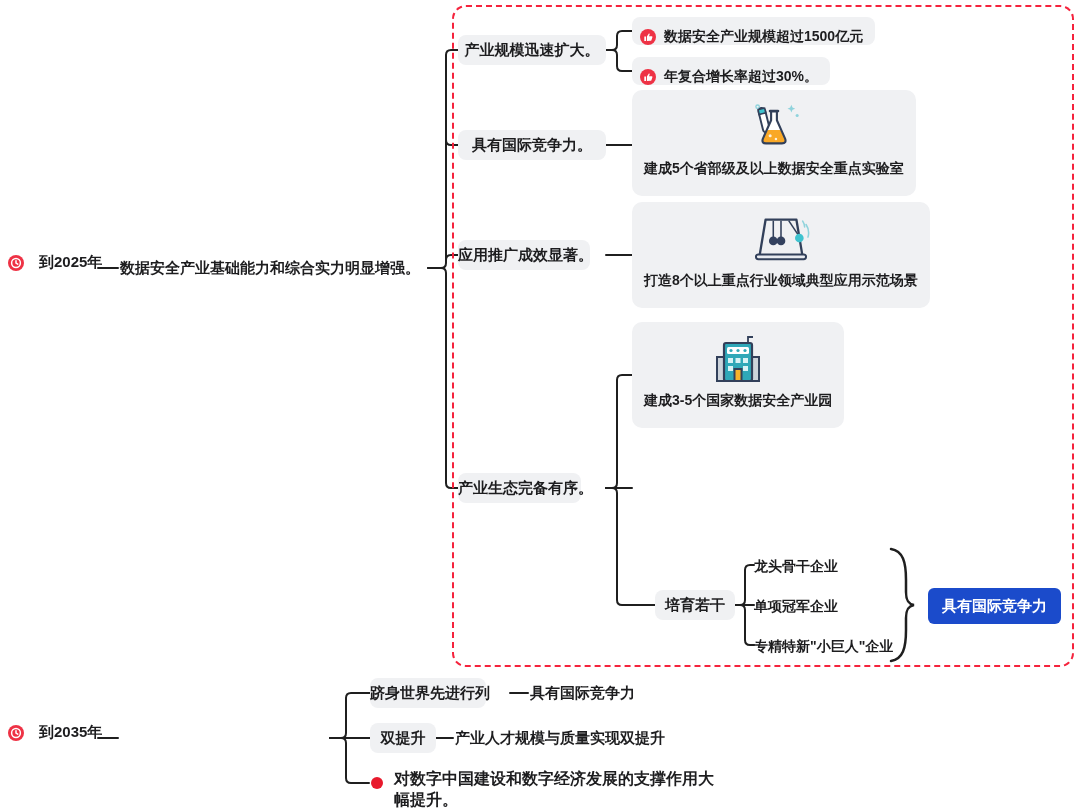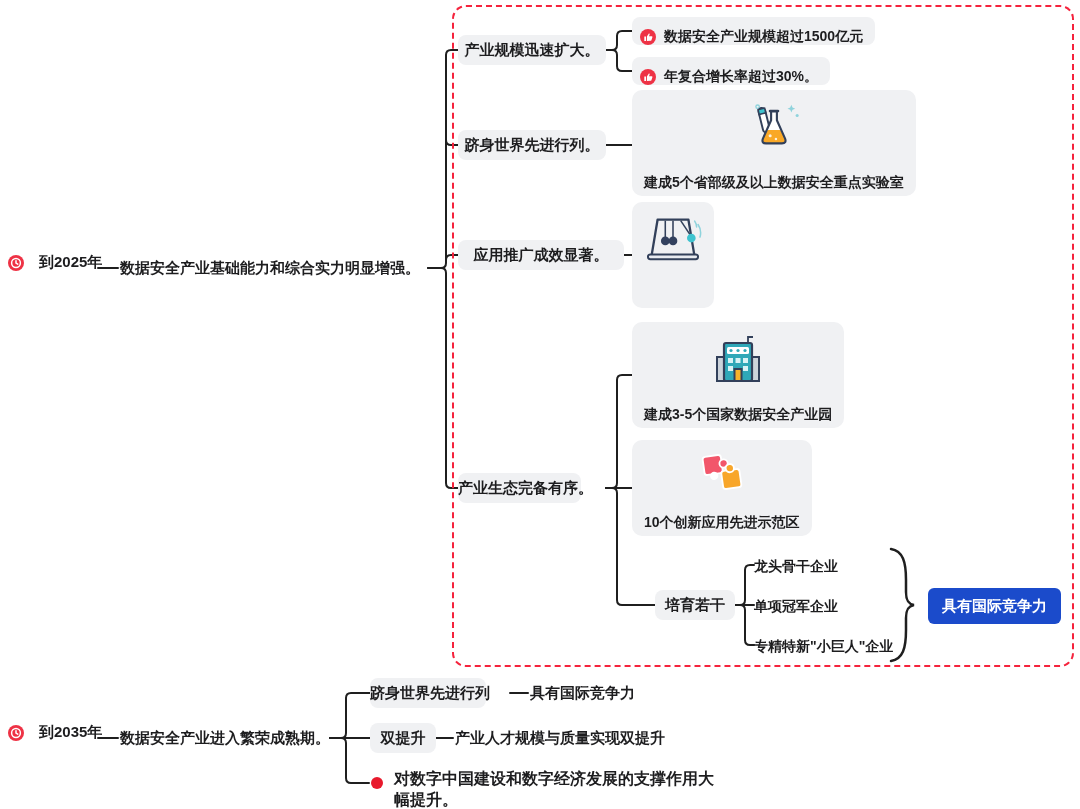--- a/index.html
+++ b/index.html
@@ -9,21 +9,21 @@
   svg.links{position:absolute;left:0;top:0;z-index:0}
   .abs{position:absolute;z-index:2}
   .dashed-frame{position:absolute;border:2px dashed #f5233d;border-radius:14px;z-index:1}
   .node-box{background:#f0f1f3;border-radius:8px;height:30px;line-height:30px;text-align:center;
     font-size:15px;font-weight:700;white-space:nowrap}
   .text-node{font-size:15px;font-weight:700;white-space:nowrap;line-height:18px}
   .metric{background:#f0f1f3;border-radius:8px;height:28px;display:inline-flex;align-items:center;
     gap:8px;padding:12px 12px 0 8px;font-size:14px;font-weight:700;white-space:nowrap}
   .card{background:#f0f1f3;border-radius:10px;padding:10px 12px;display:block}
   .card .icon-row{display:flex;justify-content:center;align-items:center}
-  .card .caption{font-size:14px;font-weight:700;white-space:nowrap;margin-top:20px}
+  .card .caption{font-size:14px;font-weight:700;white-space:nowrap;margin-top:6px}
   .btn-primary{background:#1b4bcb;color:#ffffff;border:none;border-radius:6px;height:36px;
     padding:0 14px;font-size:15px;font-weight:700;display:inline-flex;align-items:center;
     white-space:nowrap;cursor:pointer}
   .root-row{display:flex;align-items:center;gap:15px}
   .root-label{font-size:15px;font-weight:700;white-space:nowrap}
   .dot{width:12px;height:12px;border-radius:50%;background:#e8192c}
   .wrap-node{font-size:16px;font-weight:700;line-height:21px;width:334px;white-space:normal}
   .ent{font-size:14px}
 </style>
 </head>
@@ -88,21 +88,21 @@
   <div class="abs metric" style="left:632px;top:57px">
     <span style="display:inline-flex">
       <svg width="16" height="16" viewBox="0 0 16 16">
         <circle cx="8" cy="8" r="8" fill="#ee3245"></circle>
         <path fill="#fff" d="M4.3 7.4h1.7V12H4.3zM6.9 12V7.6l1.8-2.9c.25-.45 1.05-.3 1.05.25 0 .1-.02.2-.07.3L9 7.2h2.6c.55 0 .95.55.8 1.05l-1 2.95c-.15.4-.5.6-.9.6z"></path>
       </svg>
     </span>
     <span>年复合增长率超过30%。</span>
   </div>
 
-  <div class="abs node-box" style="left:458px;top:130px;width:148px">跻身世界先进行列。</div>
+  <div class="abs node-box" style="left:458px;top:130px;width:148px">具有国际竞争力。</div>
 
   <div class="abs card" style="left:632px;top:90px;height:106px">
     <div class="icon-row">
       <svg width="56" height="54" viewBox="0 0 56 56">
         <path d="M46 5 l1.2 2.8 L50 9 l-2.8 1.2 L46 13 l-1.2-2.8 L42 9 l2.8-1.2 Z" fill="#8fd3dc"></path>
         <circle cx="52" cy="16" r="1.6" fill="#8fd3dc"></circle>
         <circle cx="11" cy="7" r="1.8" fill="none" stroke="#8fd3dc" stroke-width="1.4"></circle>
         <g transform="rotate(-14 18 24)">
           <rect x="15" y="8" width="7" height="26" rx="3.5" fill="#ffffff" stroke="#32405a" stroke-width="2"></rect>
           <path d="M15 9 h7 v5 h-7 z" fill="#3fc3cf" stroke="#32405a" stroke-width="1.6"></path>
@@ -111,35 +111,36 @@
         <path d="M21.5 31 h13 l4.8 9 q1.7 5-3.3 5 H19.7 q-5 0-3.3-5 Z" fill="#f9a826"></path>
         <path d="M25 12 v9 L16.5 40 q-1.8 5 3.2 5 h16.6 q5 0 3.2-5 L31 21 v-9" fill="none" stroke="#32405a" stroke-width="2.2" stroke-linejoin="round"></path>
         <rect x="22.5" y="10" width="11" height="3" rx="1.5" fill="#32405a"></rect>
         <circle cx="24" cy="37" r="1.6" fill="#fff" opacity=".85"></circle>
         <circle cx="30" cy="40.5" r="1.3" fill="#fff" opacity=".85"></circle>
       </svg>
     </div>
     <div class="caption">建成5个省部级及以上数据安全重点实验室</div>
   </div>
 
-  <div class="abs node-box" style="left:458px;top:240px;width:166px">应用推广成效显著。</div>
+  <div class="abs node-box" style="left:458px;top:240px;width:132px">应用推广成效显著。</div>
 
   <div class="abs card" style="left:632px;top:202px;height:106px">
     <div class="icon-row">
       <svg width="58" height="54" viewBox="0 0 60 56">
         <path d="M14 8 L8 44 M46 8 L52 44 M14 8 H46" stroke="#32405a" stroke-width="2.4" fill="none" stroke-linecap="round"></path>
         <rect x="4" y="44" width="52" height="5" rx="2.5" fill="#e8ebf0" stroke="#32405a" stroke-width="2"></rect>
         <path d="M22 9 V26 M30 9 V26" stroke="#32405a" stroke-width="1.6"></path>
         <path d="M38 9 L48 24" stroke="#32405a" stroke-width="1.6"></path>
         <circle cx="22" cy="30" r="4.5" fill="#33415e"></circle>
         <circle cx="30" cy="30" r="4.5" fill="#33415e"></circle>
         <circle cx="49" cy="27" r="4.5" fill="#3fc3cf"></circle>
         <path d="M56 13 q4 6 2 13 M52.5 9.5 q2 3 2 6" stroke="#8fd3dc" stroke-width="1.6" fill="none" stroke-linecap="round"></path>
       </svg>
     </div>
+    <div class="caption">打造8个以上重点行业领域典型应用示范场景</div>
   </div>
 
   <div class="abs node-box" style="left:458px;top:473px;width:123px">产业生态完备有序。</div>
 
   <div class="abs card" style="left:632px;top:322px;height:106px">
     <div class="icon-row">
       <svg width="52" height="54" viewBox="0 0 52 52">
         <rect x="5" y="24" width="8" height="24" fill="#ccd3da" stroke="#32405a" stroke-width="2"></rect>
         <rect x="39" y="24" width="8" height="24" fill="#ccd3da" stroke="#32405a" stroke-width="2"></rect>
         <rect x="12" y="10" width="28" height="38" rx="2" fill="#2fa8b8" stroke="#32405a" stroke-width="2.2"></rect>
@@ -152,55 +153,40 @@
           <rect x="31" y="25" width="5" height="5" fill="#d9f3f6"></rect>
         <rect x="16" y="33" width="5" height="5" fill="#d9f3f6"></rect>
           <rect x="31" y="33" width="5" height="5" fill="#d9f3f6"></rect>
         <rect x="22.5" y="36" width="7" height="12" fill="#f7b32b" stroke="#32405a" stroke-width="2"></rect>
         <path d="M36 10 V4 h5" stroke="#32405a" stroke-width="1.8" fill="none"></path>
       </svg>
     </div>
     <div class="caption">建成3-5个国家数据安全产业园</div>
   </div>
 
-  <div class="abs card" style="left:632px;top:440px;height:96px">
-    <div class="icon-row">
-      <svg width="48" height="44" viewBox="0 0 52 48">
-        <g transform="rotate(-8 26 24)">
-          <rect x="7" y="5" width="20" height="20" rx="3" fill="#f2566a" stroke="#ffffff" stroke-width="2"></rect>
-          <circle cx="29" cy="15" r="4.5" fill="#f2566a" stroke="#ffffff" stroke-width="2"></circle>
-          <rect x="25" y="23" width="20" height="20" rx="3" fill="#f8a62a" stroke="#ffffff" stroke-width="2"></rect>
-          <circle cx="35" cy="21" r="4.5" fill="#f8a62a" stroke="#ffffff" stroke-width="2"></circle>
-          <circle cx="17" cy="27" r="4.5" fill="#ffffff"></circle>
-        </g>
-      </svg>
-    </div>
-    <div class="caption">10个创新应用先进示范区</div>
-  </div>
 
   <div class="abs node-box" style="left:655px;top:590px;width:80px">培育若干</div>
 
   <div class="abs text-node ent" style="left:754px;top:557px">龙头骨干企业</div>
   <div class="abs text-node ent" style="left:754px;top:597px">单项冠军企业</div>
   <div class="abs text-node ent" style="left:754px;top:637px">专精特新"小巨人"企业</div>
 
   <button class="abs btn-primary" style="left:928px;top:588px">具有国际竞争力</button>
 
   <div class="abs root-row" style="left:8px;top:723px">
     <span style="display:inline-flex">
       <svg width="16" height="16" viewBox="0 0 16 16">
         <circle cx="8" cy="8" r="8" fill="#ee3245"></circle>
         <circle cx="8" cy="8" r="4.4" fill="none" stroke="#fff" stroke-width="1.5"></circle>
         <path d="M8 5.8 V8 L9.8 9.2" stroke="#fff" stroke-width="1.5" fill="none" stroke-linecap="round"></path>
       </svg>
     </span>
     <span class="root-label">到2035年</span>
   </div>
 
-  <div class="abs text-node" style="left:120px;top:729px">数据安全产业进入繁荣成熟期。</div>
 
   <div class="abs node-box" style="left:370px;top:678px;width:116px">跻身世界先进行列</div>
   <div class="abs text-node" style="left:530px;top:684px">具有国际竞争力</div>
 
   <div class="abs node-box" style="left:370px;top:723px;width:66px">双提升</div>
   <div class="abs text-node" style="left:455px;top:729px">产业人才规模与质量实现双提升</div>
 
   <div class="abs dot" style="left:371px;top:777px"></div>
   <div class="abs wrap-node" style="left:394px;top:768px">对数字中国建设和数字经济发展的支撑作用大幅提升。</div>
 

